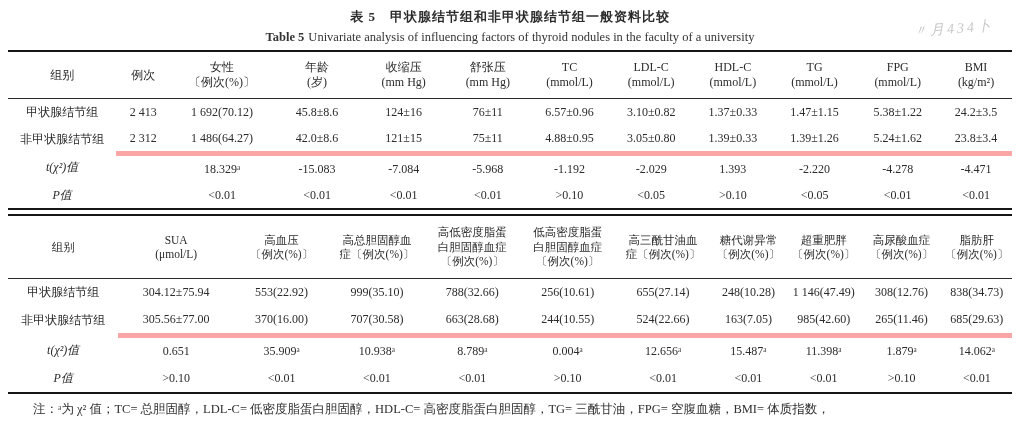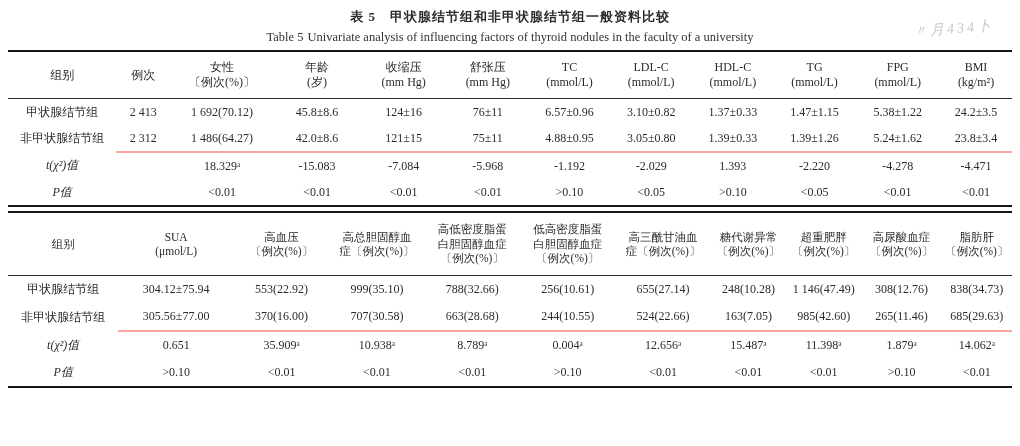--- a/index.html
+++ b/index.html
@@ -5,38 +5,38 @@
   html,body{margin:0;padding:0;background:#ffffff;}
   body{
     width:1020px;height:446px;overflow:hidden;position:relative;
     font-family:"Liberation Serif","DejaVu Serif",serif;
     color:#2b2b2b;
   }
   .page{padding:6px 8px 0 8px;position:relative;}
   .title-zh{text-align:center;font-size:13px;font-weight:bold;letter-spacing:1px;margin-top:2px;}
   .title-zh .tlabel{margin-right:14px;}
   .title-en{text-align:center;font-size:12.5px;margin-top:4px;color:#333;}
-  .title-en .tlabel{font-weight:normal;margin-right:4px;}
+  .title-en .tlabel{font-weight:bold;margin-right:4px;}
   .annotation{
     position:absolute;right:26px;top:20px;color:#c7c7c7;font-size:14px;
     font-style:italic;transform:rotate(-4deg);letter-spacing:3px;white-space:nowrap;
   }
   .rule-top{border-top:2.5px solid #161616;margin-top:5px;}
   table{border-collapse:collapse;table-layout:fixed;width:100%;}
   th,td{padding:0 1px;text-align:center;vertical-align:middle;overflow:hidden;}
   td{font-size:12px;white-space:nowrap;}
   th{font-weight:normal;font-size:12px;line-height:1.25;}
   .t1 th{height:46px;}
   .t1 td{height:26px;}
   .t2 th{height:62px;font-size:11.5px;}
   .t2 td{height:27px;}
   .t1 thead tr, .t2 thead tr{border-bottom:1px solid #2a2a2a;}
   .t1{border-bottom:2px solid #161616;}
   .t2{border-top:2px solid #161616;margin-top:4px;border-bottom:2.5px solid #161616;}
-  tr.partial-rule td{border-top:2px solid #fca5a5;}
+  tr.partial-rule td{border-top:5px solid #fca5a5;}
   tr.partial-rule td:first-child{border-top:none;}
   td.rowlabel{white-space:nowrap;}
   tr.stat td.rowlabel{font-style:italic;}
   .footnote{font-size:12.5px;line-height:1.55;margin-top:6px;color:#2f2f2f;}
   .footnote .fn1{text-indent:2em;}
   .hdr-line{display:block;}
 </style>
 </head>
 <body>
 
@@ -292,15 +292,16 @@
           <td>&lt;0.01</td>
           <td>&lt;0.01</td>
           <td>&lt;0.01</td>
           <td>&gt;0.10</td>
           <td>&lt;0.01</td>
         </tr>
       </tbody>
     </table>
 
   <div class="footnote">
+    <div class="fn1">注：ᵃ为 χ² 值；TC= 总胆固醇，LDL-C= 低密度脂蛋白胆固醇，HDL-C= 高密度脂蛋白胆固醇，TG= 三酰甘油，FPG= 空腹血糖，BMI= 体质指数，</div>
   </div>
 
 </div>
 
 </body></html>

